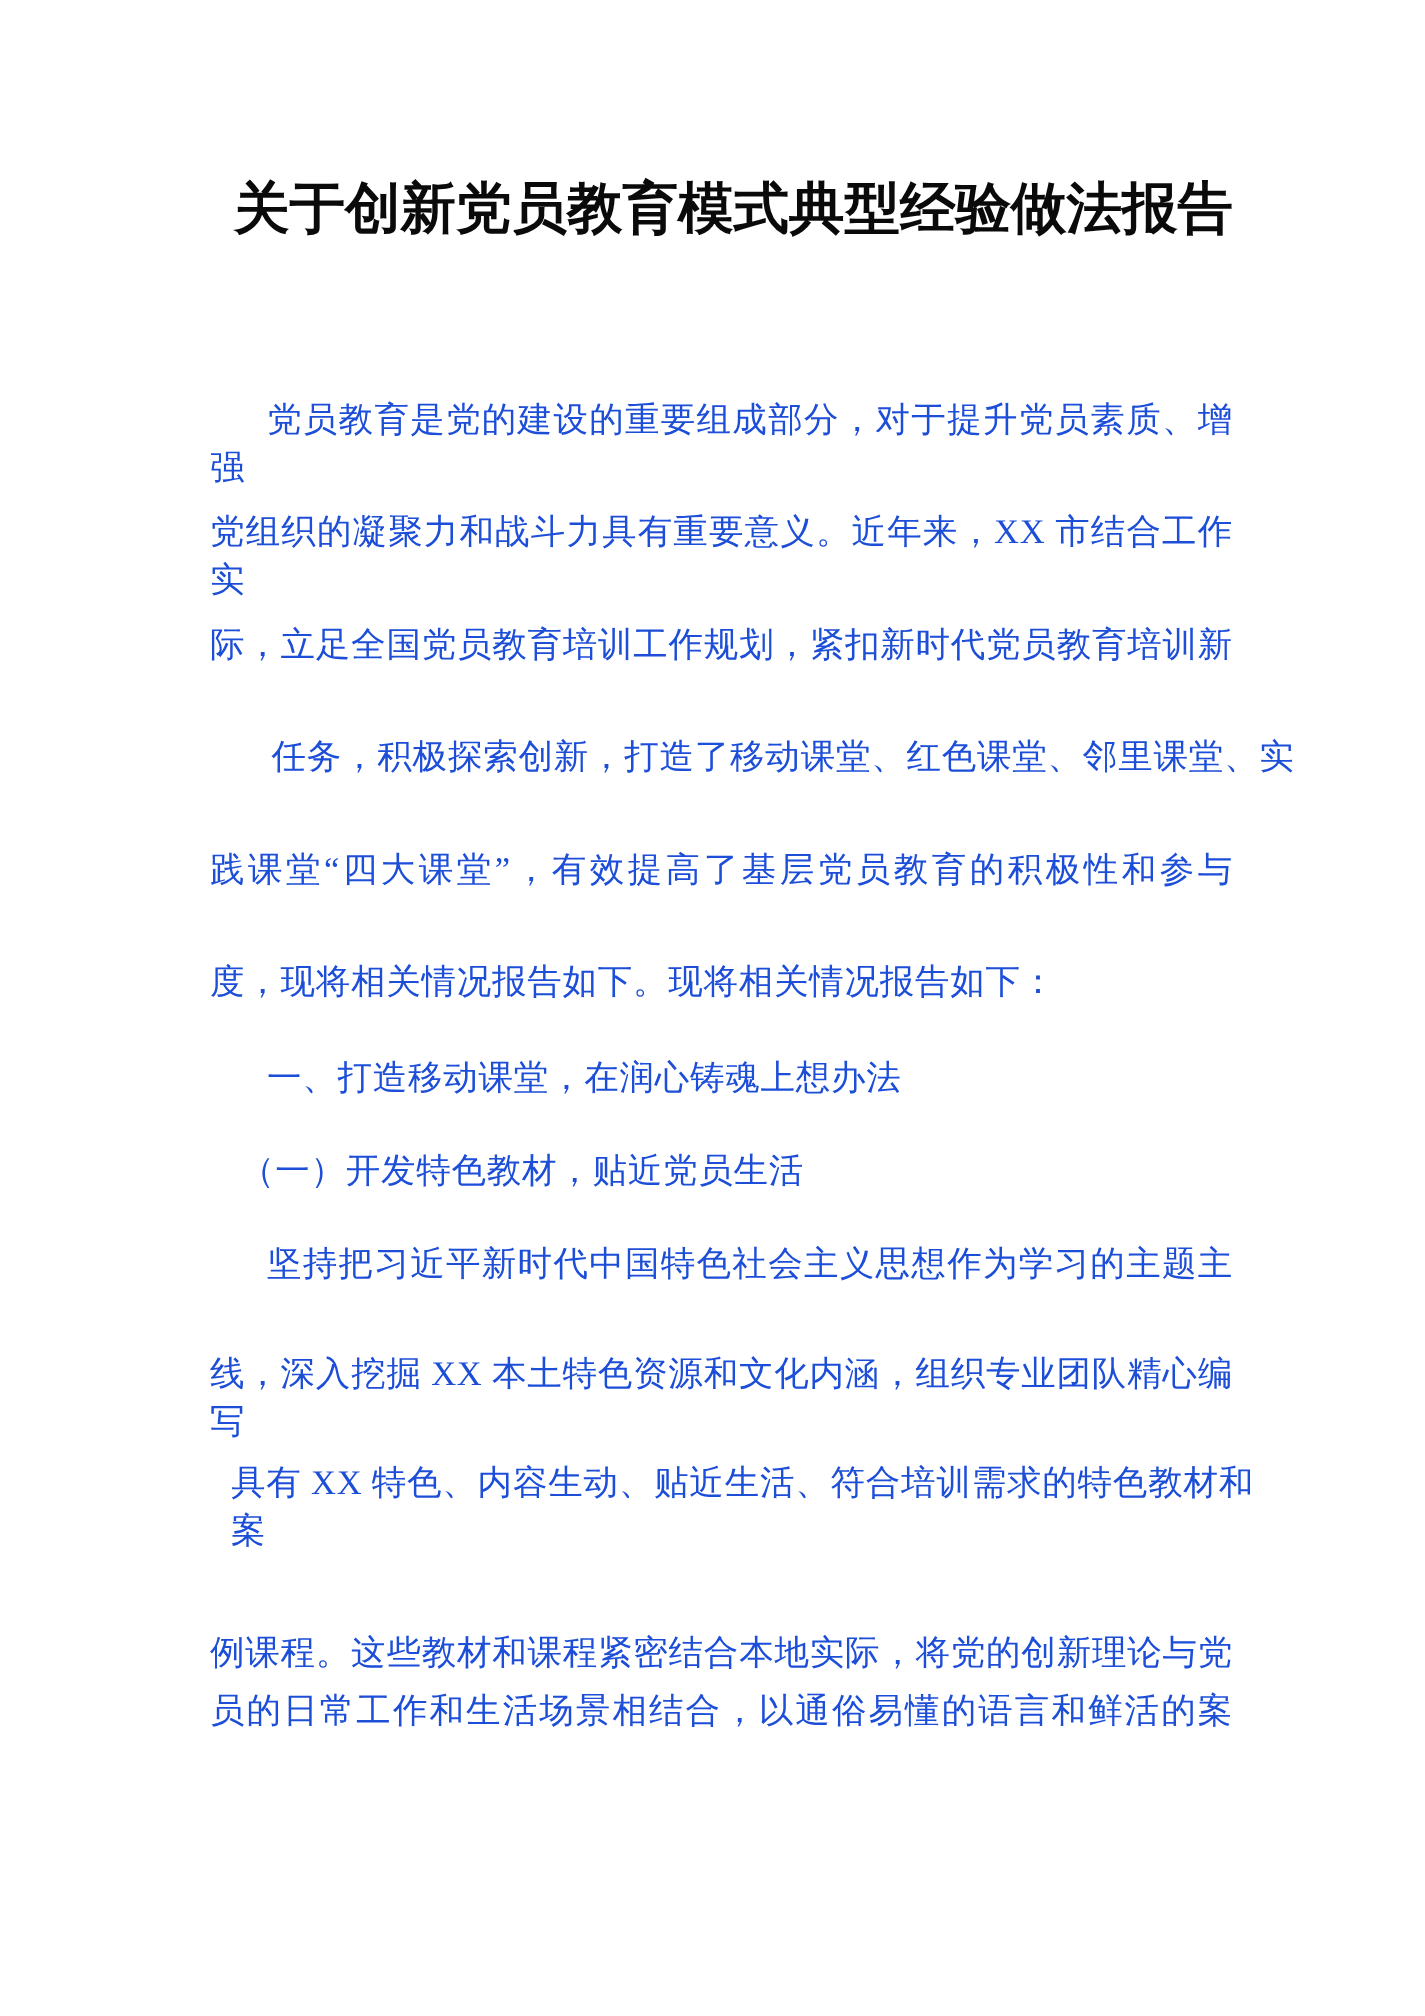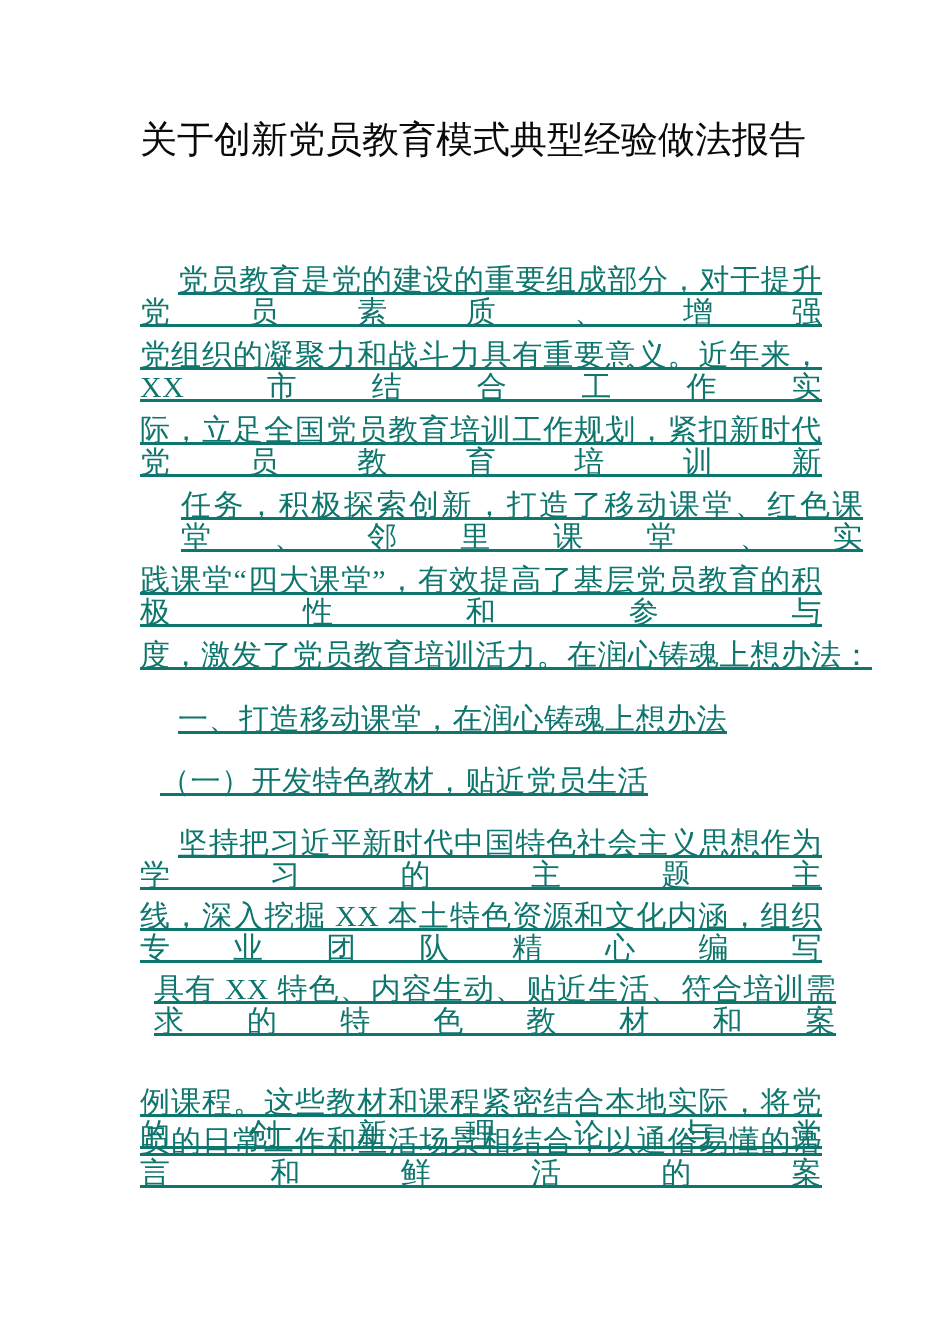--- a/index.html
+++ b/index.html
@@ -16,35 +16,34 @@
     font-family: "Liberation Serif", "DejaVu Serif", serif;
     color: #111111;
   }
   .doc-title {
     position: absolute;
     top: 116px;
     left: 140px;
     width: 682px;
     font-size: 37px;
     line-height: 48px;
-    font-weight: normal;
-    text-align: left;
+    font-weight: bold;
+    text-align: right;
     white-space: nowrap;
     color: #0a0a0a;
   }
   .line {
     position: absolute;
     left: 140px;
     width: 682px;
-    font-size: 30px;
+    font-size: 23px;
     line-height: 32px;
     letter-spacing: 0.5px;
     white-space: nowrap;
-    color: #0f766e;
-    text-decoration: underline;
+    color: #1d4ed8;
   }
   .fill {
     white-space: normal;
     text-align: justify;
     text-align-last: justify;
     text-justify: inter-character;
   }
   .indent { text-indent: 38px; }
   .indent-sm { text-indent: 20px; }
   .t-l1 { top: 264px; }
@@ -71,21 +70,21 @@
   <div class="line fill indent t-l1">党员教育是党的建设的重要组成部分，对于提升党员素质、增强</div>
 
   <div class="line fill t-l2">党组织的凝聚力和战斗力具有重要意义。近年来，XX 市结合工作实</div>
 
   <div class="line fill t-l3">际，立足全国党员教育培训工作规划，紧扣新时代党员教育培训新</div>
 
   <div class="line fill t-l4">任务，积极探索创新，打造了移动课堂、红色课堂、邻里课堂、实</div>
 
   <div class="line fill t-l5">践课堂“四大课堂”，有效提高了基层党员教育的积极性和参与</div>
 
-  <div class="line t-l6">度，激发了党员教育培训活力。在润心铸魂上想办法：</div>
+  <div class="line t-l6">度，现将相关情况报告如下。现将相关情况报告如下：</div>
 
   <div class="line indent t-h1">一、打造移动课堂，在润心铸魂上想办法</div>
 
   <div class="line indent-sm t-h2">（一）开发特色教材，贴近党员生活</div>
 
   <div class="line fill indent t-l9">坚持把习近平新时代中国特色社会主义思想作为学习的主题主</div>
 
   <div class="line fill t-l10">线，深入挖掘 XX 本土特色资源和文化内涵，组织专业团队精心编写</div>
 
   <div class="line fill t-l11">具有 XX 特色、内容生动、贴近生活、符合培训需求的特色教材和案</div>

